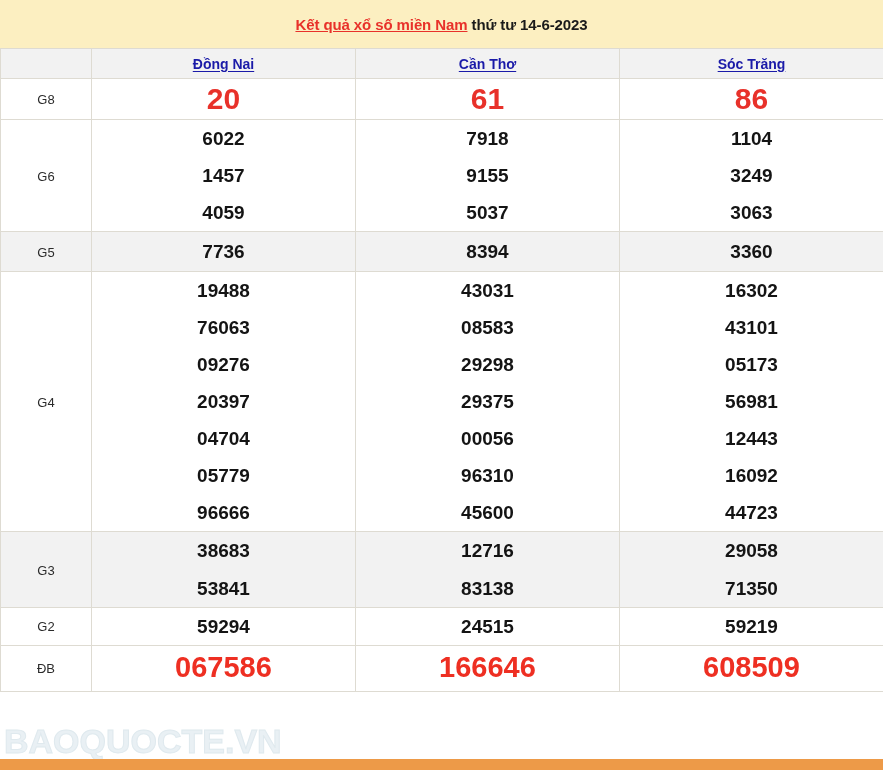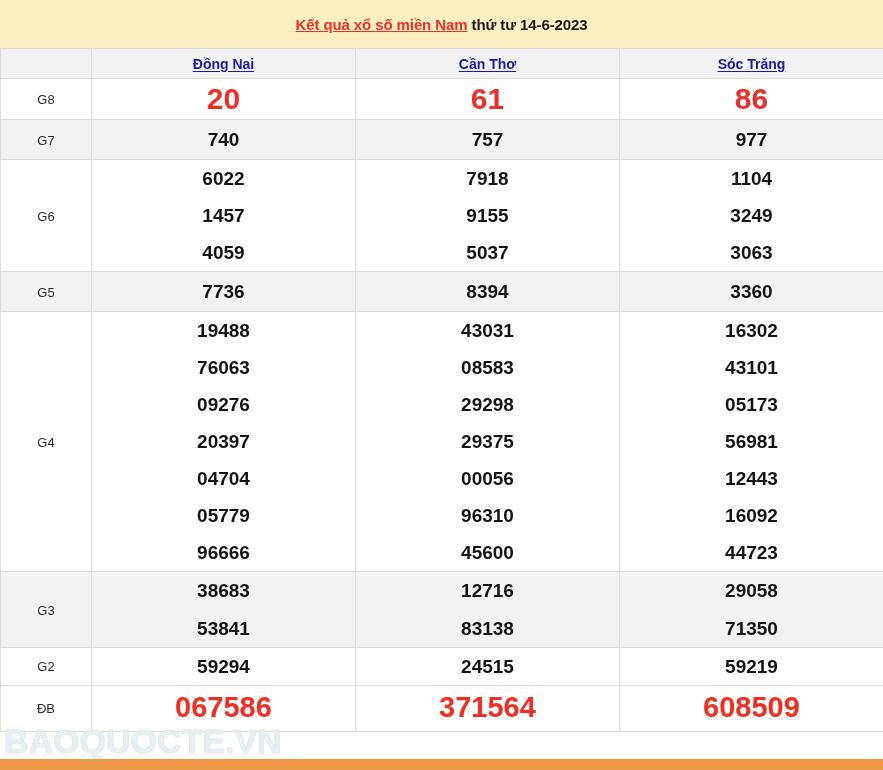--- a/index.html
+++ b/index.html
@@ -182,32 +182,20 @@
         <td class="num-big-red">
           <div>20</div>
         </td>
         <td class="num-big-red">
           <div>61</div>
         </td>
         <td class="num-big-red">
           <div>86</div>
         </td>
       </tr>
-      <tr class="row-shade r-g7">
-        <td><span class="lbl">G7</span></td>
-        <td class="num-cell">
-          <div>740</div>
-        </td>
-        <td class="num-cell">
-          <div>757</div>
-        </td>
-        <td class="num-cell">
-          <div>977</div>
-        </td>
-      </tr>
       <tr class="row-plain r-g6">
         <td><span class="lbl">G6</span></td>
         <td class="num-cell">
           <div>6022</div>
           <div>1457</div>
           <div>4059</div>
         </td>
         <td class="num-cell">
           <div>7918</div>
           <div>9155</div>
@@ -287,21 +275,21 @@
         <td class="num-cell">
           <div>59219</div>
         </td>
       </tr>
       <tr class="row-plain r-db">
         <td><span class="lbl">ĐB</span></td>
         <td class="num-db">
           <div>067586</div>
         </td>
         <td class="num-db">
-          <div>371564</div>
+          <div>166646</div>
         </td>
         <td class="num-db">
           <div>608509</div>
         </td>
       </tr>
     </tbody>
 </table>
 
 <div class="watermark">BAOQUOCTE.VN</div>
 

